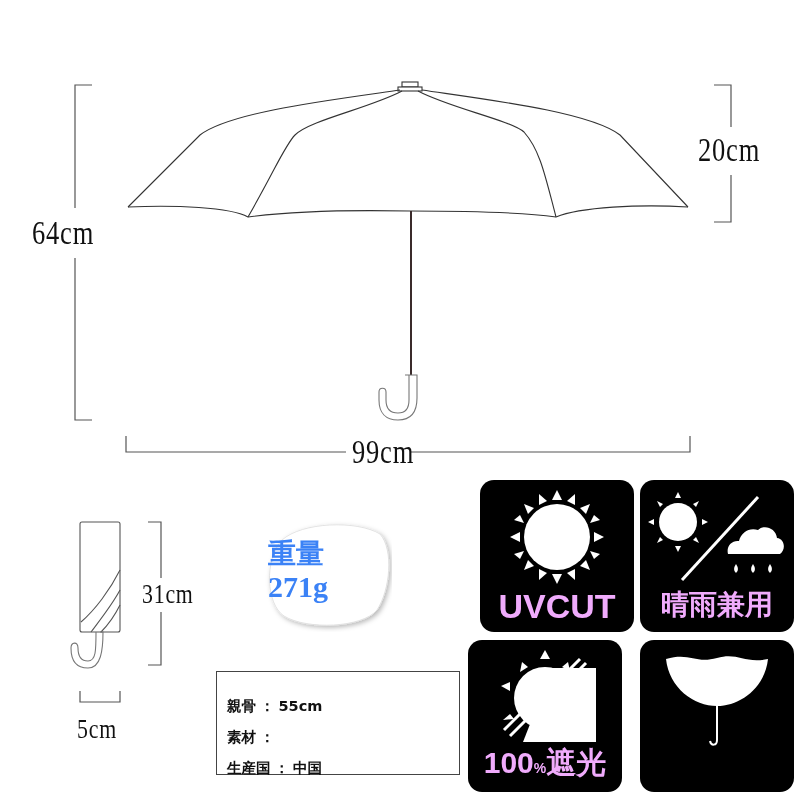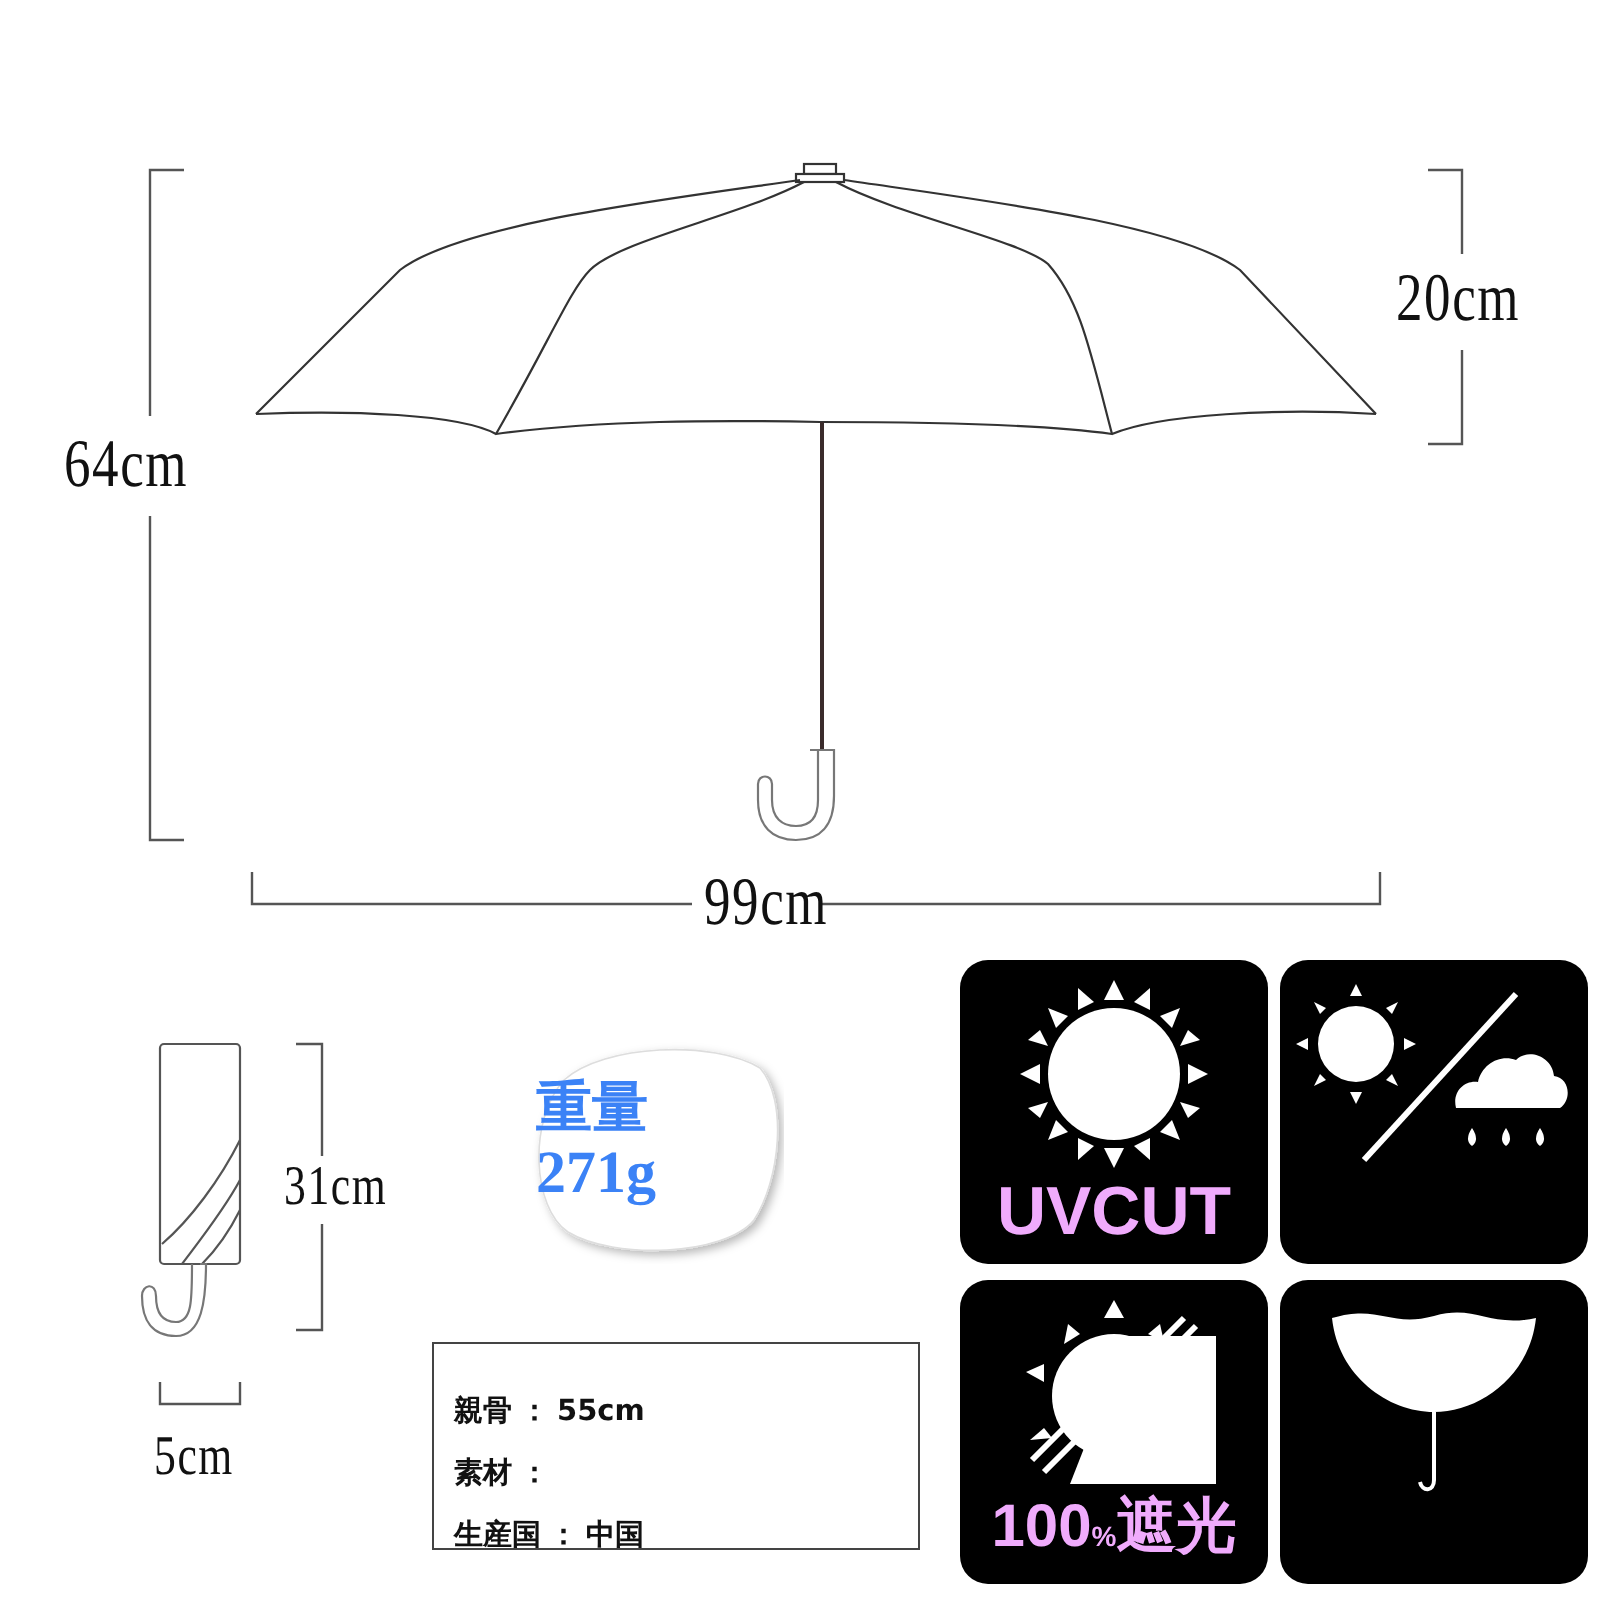--- a/index.html
+++ b/index.html
@@ -155,23 +155,24 @@
       </g>
     </g>
     <line x1="118" y1="17" x2="42" y2="100" stroke="#fff" stroke-width="3"></line>
     <g fill="#fff">
       <path d="M88,74 C86,66 92,60 99,61 C101,52 110,47 118,50 C124,44 136,48 137,58 C145,59 146,70 140,74 Z"></path>
       <path d="M96,84 q4,6 0,9 q-4,-3 0,-9 Z"></path>
       <path d="M113,84 q4,6 0,9 q-4,-3 0,-9 Z"></path>
       <path d="M130,84 q4,6 0,9 q-4,-3 0,-9 Z"></path>
     </g>
   </svg>
+  <div class="badge-label" style="font-size:28px; bottom:8px;">晴雨兼用</div>
 </div>
 
-<div class="badge" style="left:480px; top:640px;">
+<div class="badge" style="left:468px; top:640px;">
   <svg width="154" height="152" viewBox="0 0 154 152">
     <g fill="#fff">
       <circle cx="77" cy="58" r="31"></circle>
       <polygon points="84,28 128,28 128,102 55,102"></polygon>
       <polygon points="77,10 72,19 82,19"></polygon>
       <polygon points="42,42 33,46 42,51"></polygon>
       <polygon points="42,74 35,80 46,79"></polygon>
       <polygon points="54,22 52,32 60,27"></polygon>
       <polygon points="100,22 94,27 102,31"></polygon>
     </g>

